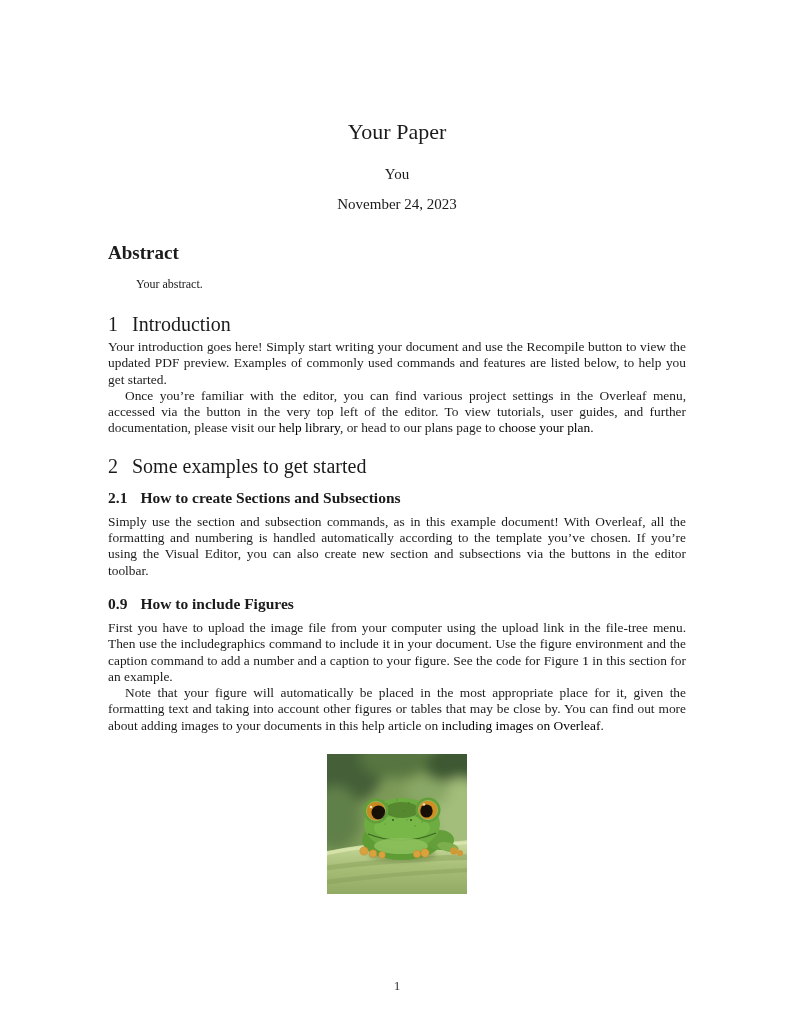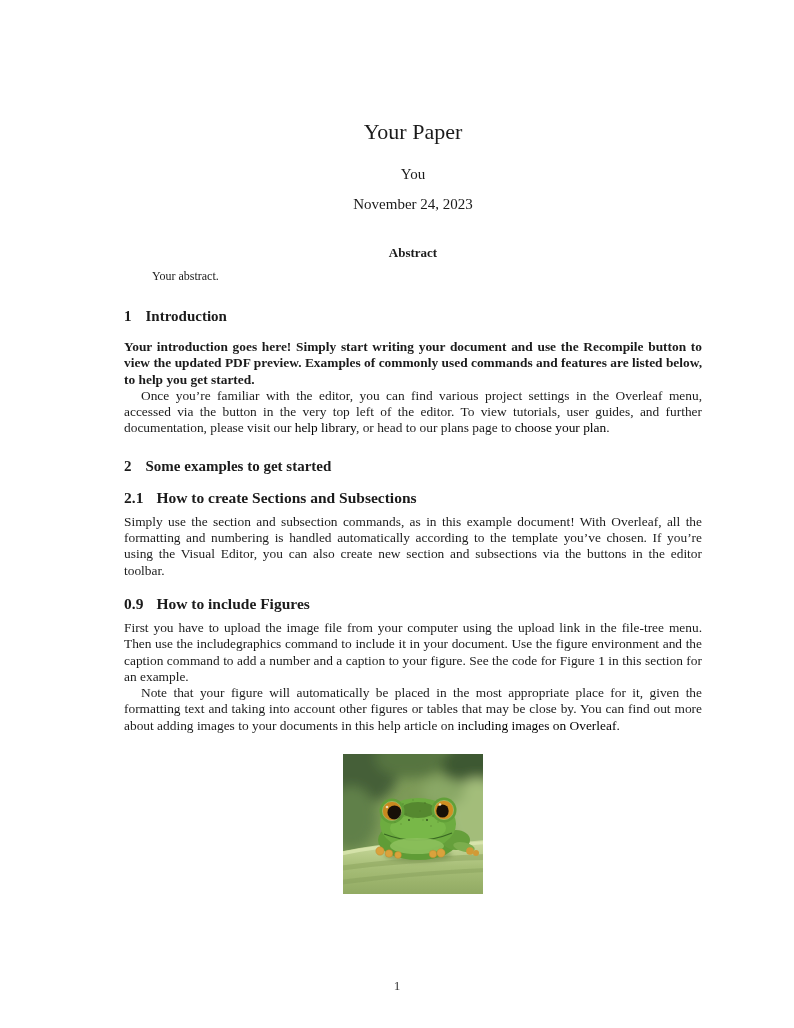--- a/index.html
+++ b/index.html
@@ -5,61 +5,61 @@
   html,body{margin:0;padding:0;background:#ffffff;}
   .page{
     position:relative;
     width:794px;height:1028px;
     background:#ffffff;
     font-family:"Liberation Serif","DejaVu Serif",serif;
     color:#1b1b1b;
     overflow:hidden;
   }
   .content{
-    position:absolute;top:0;left:124px;width:578px;
+    position:absolute;top:0;left:108px;width:578px;
   }
   .doc-title{
     margin:0;padding-top:118px;
     text-align:center;
     font-size:22px;font-weight:400;line-height:28px;
   }
   .doc-author{
     margin:19px 0 0 0;text-align:center;
     font-size:15px;line-height:18px;font-weight:400;
   }
   .doc-date{
     margin:13px 0 0 0;text-align:center;
     font-size:15px;line-height:16px;font-weight:400;
   }
   .abstract-heading{
-    margin:34px 0 8px 0;text-align:center;
-    font-size:13px;line-height:14px;font-weight:700;
+    margin:34px 0 16px 0;
+    font-size:19px;line-height:14px;font-weight:700;
   }
   .abstract-body{
     margin:5px 0 0 28px;
     font-size:12px;line-height:16px;
   }
   h1.section{
     margin:21px 0 0 0;
-    font-size:15px;line-height:22px;font-weight:700;
+    font-size:20px;line-height:22px;font-weight:400;
   }
   h1.section.second{margin-top:18px;}
   h2.subsection{
     margin:16px 0 0 0;
     font-size:15.5px;line-height:17px;font-weight:700;
   }
   h2.subsection.first{margin-top:12px;}
   .secnum{margin-right:14px;}
   h2 .secnum{margin-right:13px;}
   p.para{
     margin:0;
     font-size:13.4px;line-height:16.3px;
     text-align:justify;
   }
-  p.para.first{margin-top:12px;font-weight:bold;}
+  p.para.first{margin-top:4px;}
   p.para.sub{margin-top:8px;}
   p.para.indent{text-indent:17px;}
   a.doclink{color:#000000;text-decoration:none;cursor:pointer;}
   .figure-block{
     margin:20px auto 0 auto;
     width:140px;height:140px;
   }
   .figure-block svg{display:block;}
   .figure-caption{
     margin:14px 0 0 0;

